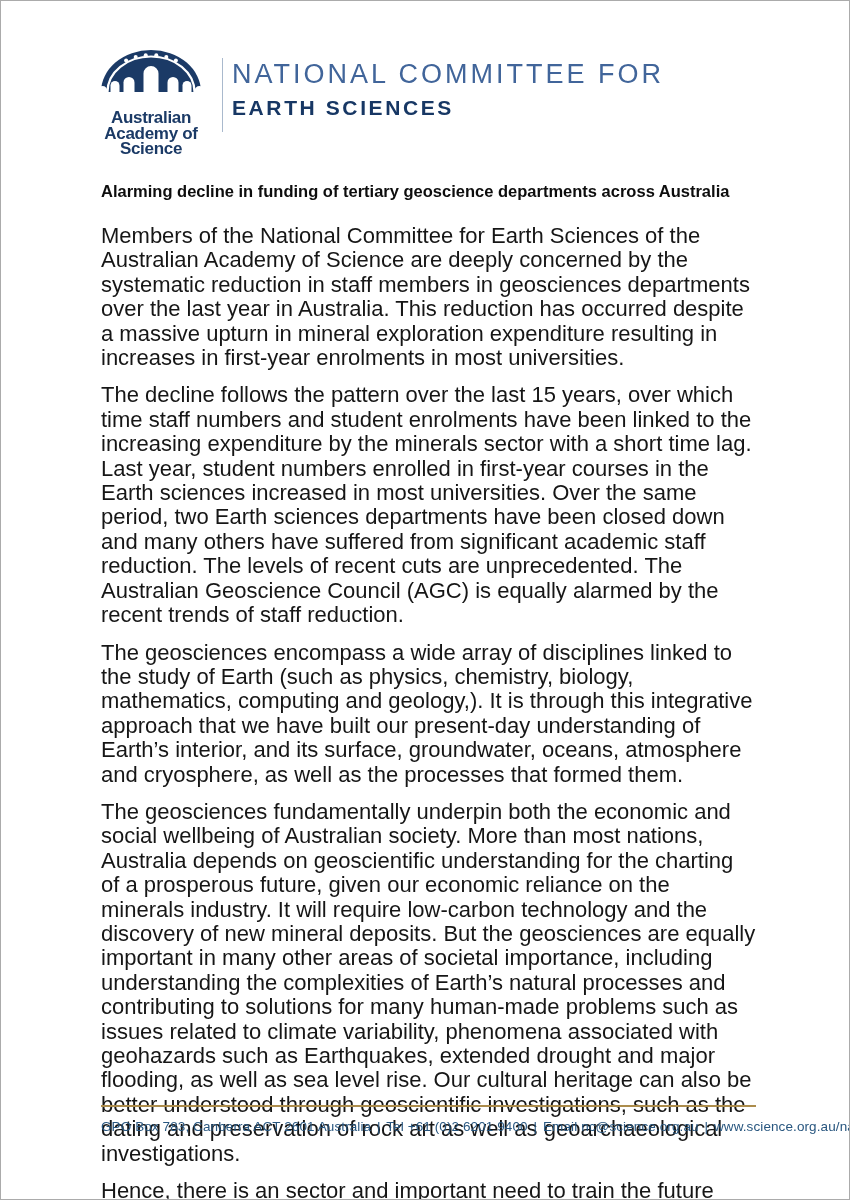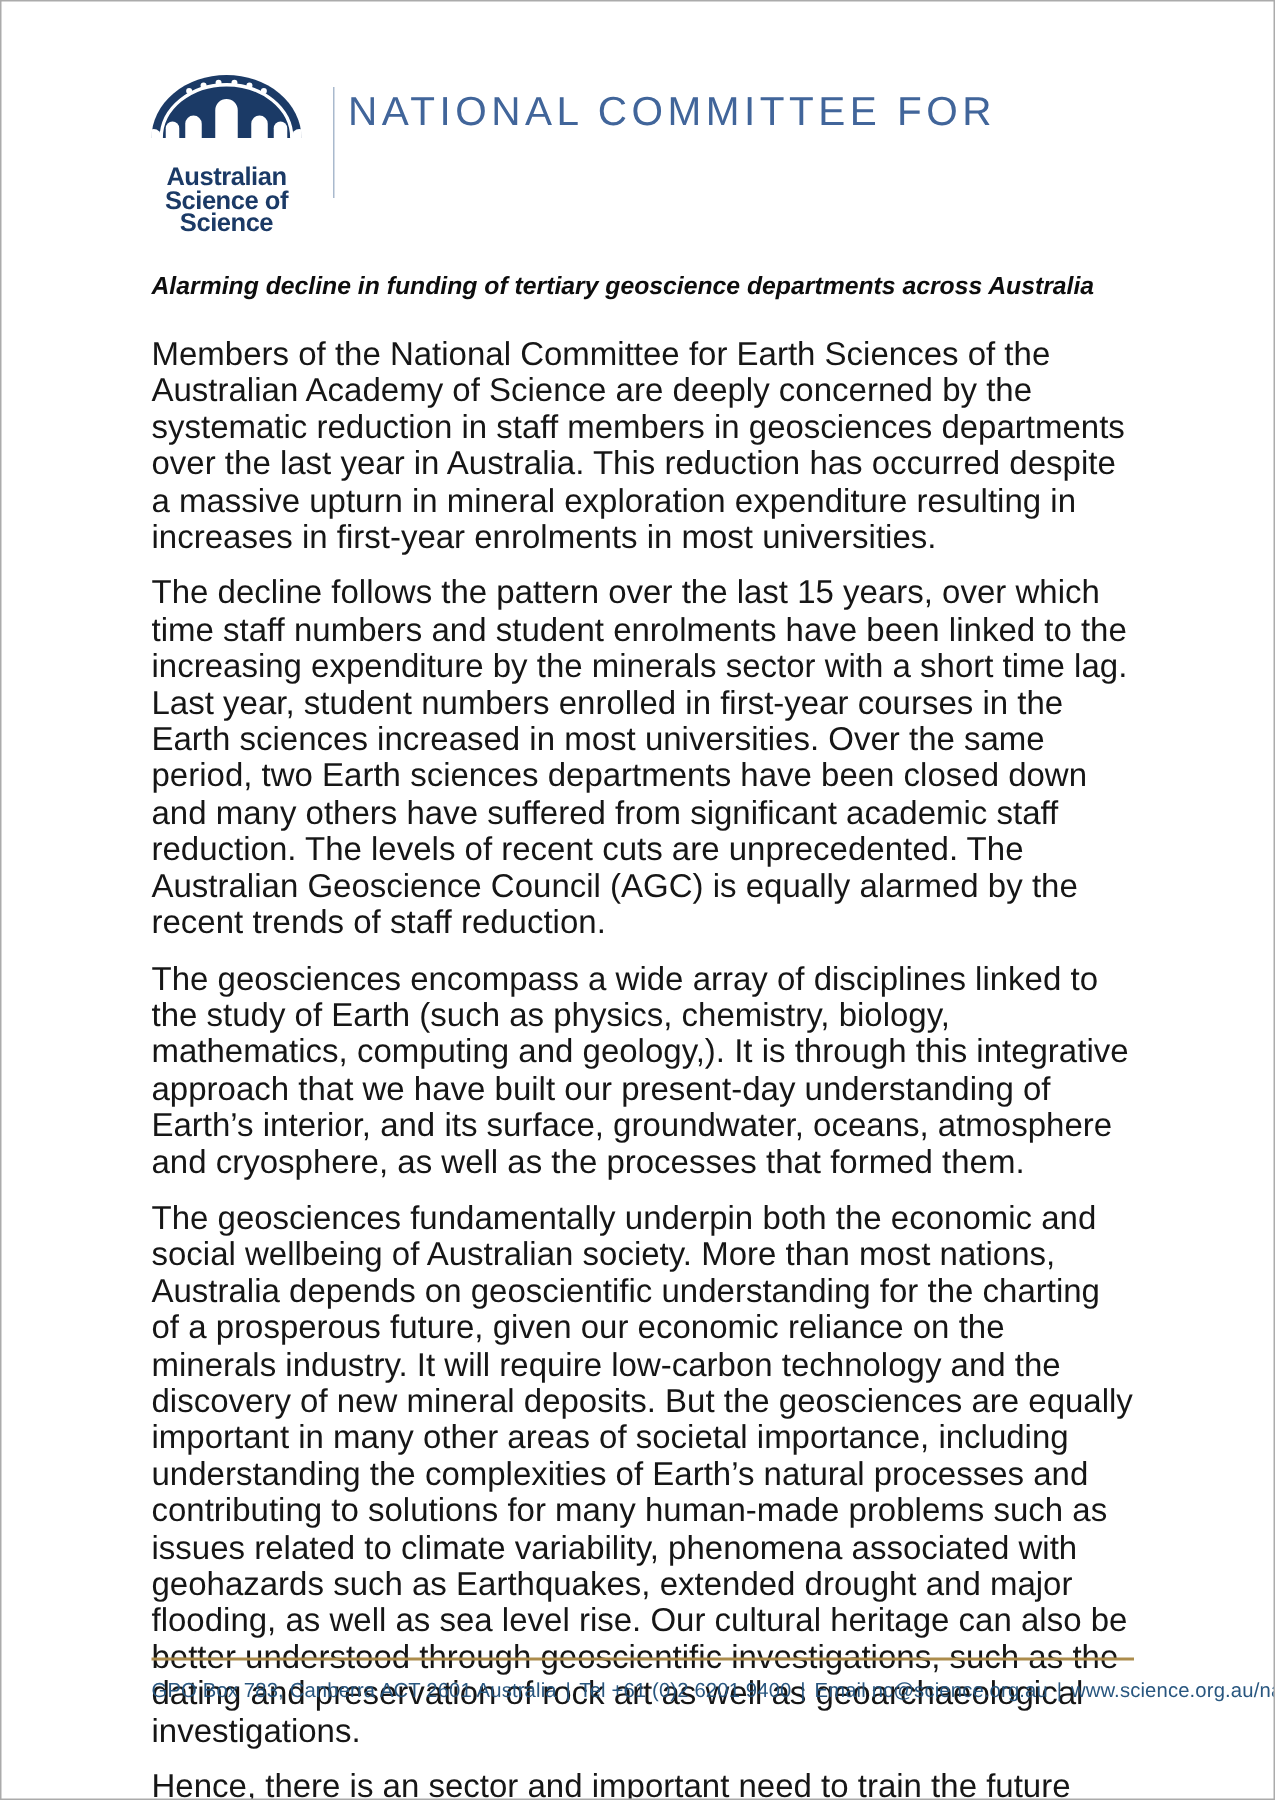--- a/index.html
+++ b/index.html
@@ -52,21 +52,20 @@
     line-height: 1;
   }
 
   
   .doc-title {
     margin: 37px 0 21px 0;
     font-size: 16.5px;
     font-weight: 700;
     color: #0d0d0d;
     line-height: 24px;
-    font-style: italic;
   }
   .doc-body p {
     font-size: 22px;
     color: #161616;
     line-height: 24.4px;
     margin: 0 0 13px 0;
   }
 
   
   .page-footer {
@@ -107,27 +106,28 @@
           <circle cx="1.5" cy="43" r="5" fill="#ffffff"></circle>
           <path d="M9.5,44 v-6.5 a4.5,4.5 0 0 1 9,0 V44 Z" fill="#ffffff"></path>
           <path d="M22.5,44 v-9.5 a5.5,5.5 0 0 1 11,0 V44 Z" fill="#ffffff"></path>
           <path d="M42.5,44 v-18.5 a7.5,7.5 0 0 1 15,0 V44 Z" fill="#ffffff"></path>
           <path d="M66.5,44 v-9.5 a5.5,5.5 0 0 1 11,0 V44 Z" fill="#ffffff"></path>
           <path d="M81.5,44 v-6.5 a4.5,4.5 0 0 1 9,0 V44 Z" fill="#ffffff"></path>
           <circle cx="98.5" cy="43" r="5" fill="#ffffff"></circle>
         </svg>
         <div class="org-name">
           <div>Australian</div>
-          <div>Science of</div>
+          <div>Academy of</div>
           <div>Science</div>
         </div>
       </div>
       <div class="logo-divider"></div>
       <div class="committee">
         <div class="committee-line1">NATIONAL COMMITTEE FOR</div>
+        <div class="committee-line2">EARTH SCIENCES</div>
       </div>
     </div>
 
     <h1 class="doc-title">Alarming decline in funding of tertiary geoscience departments across Australia</h1>
 
     <div class="doc-body">
       <p>Members of the National Committee for Earth Sciences of the Australian Academy of Science are deeply concerned by the systematic reduction in staff members in geosciences departments over the last year in Australia. This reduction has occurred despite a massive upturn in mineral exploration expenditure resulting in increases in first-year enrolments in most universities.</p>
       <p>The decline follows the pattern over the last 15 years, over which time staff numbers and student enrolments have been linked to the increasing expenditure by the minerals sector with a short time lag. Last year, student numbers enrolled in first-year courses in the Earth sciences increased in most universities. Over the same period, two Earth sciences departments have been closed down and many others have suffered from significant academic staff reduction. The levels of recent cuts are unprecedented. The Australian Geoscience Council (AGC) is equally alarmed by the recent trends of staff reduction.</p>
       <p>The geosciences encompass a wide array of disciplines linked to the study of Earth (such as physics, chemistry, biology, mathematics, computing and geology,). It is through this integrative approach that we have built our present-day understanding of Earth’s interior, and its surface, groundwater, oceans, atmosphere and cryosphere, as well as the processes that formed them.</p>
       <p>The geosciences fundamentally underpin both the economic and social wellbeing of Australian society. More than most nations, Australia depends on geoscientific understanding for the charting of a prosperous future, given our economic reliance on the minerals industry. It will require low-carbon technology and the discovery of new mineral deposits. But the geosciences are equally important in many other areas of societal importance, including understanding the complexities of Earth’s natural processes and contributing to solutions for many human-made problems such as issues related to climate variability, phenomena associated with geohazards such as Earthquakes, extended drought and major flooding, as well as sea level rise. Our cultural heritage can also be better understood through geoscientific investigations, such as the dating and preservation of rock art as well as geoarchaeological investigations.</p>

